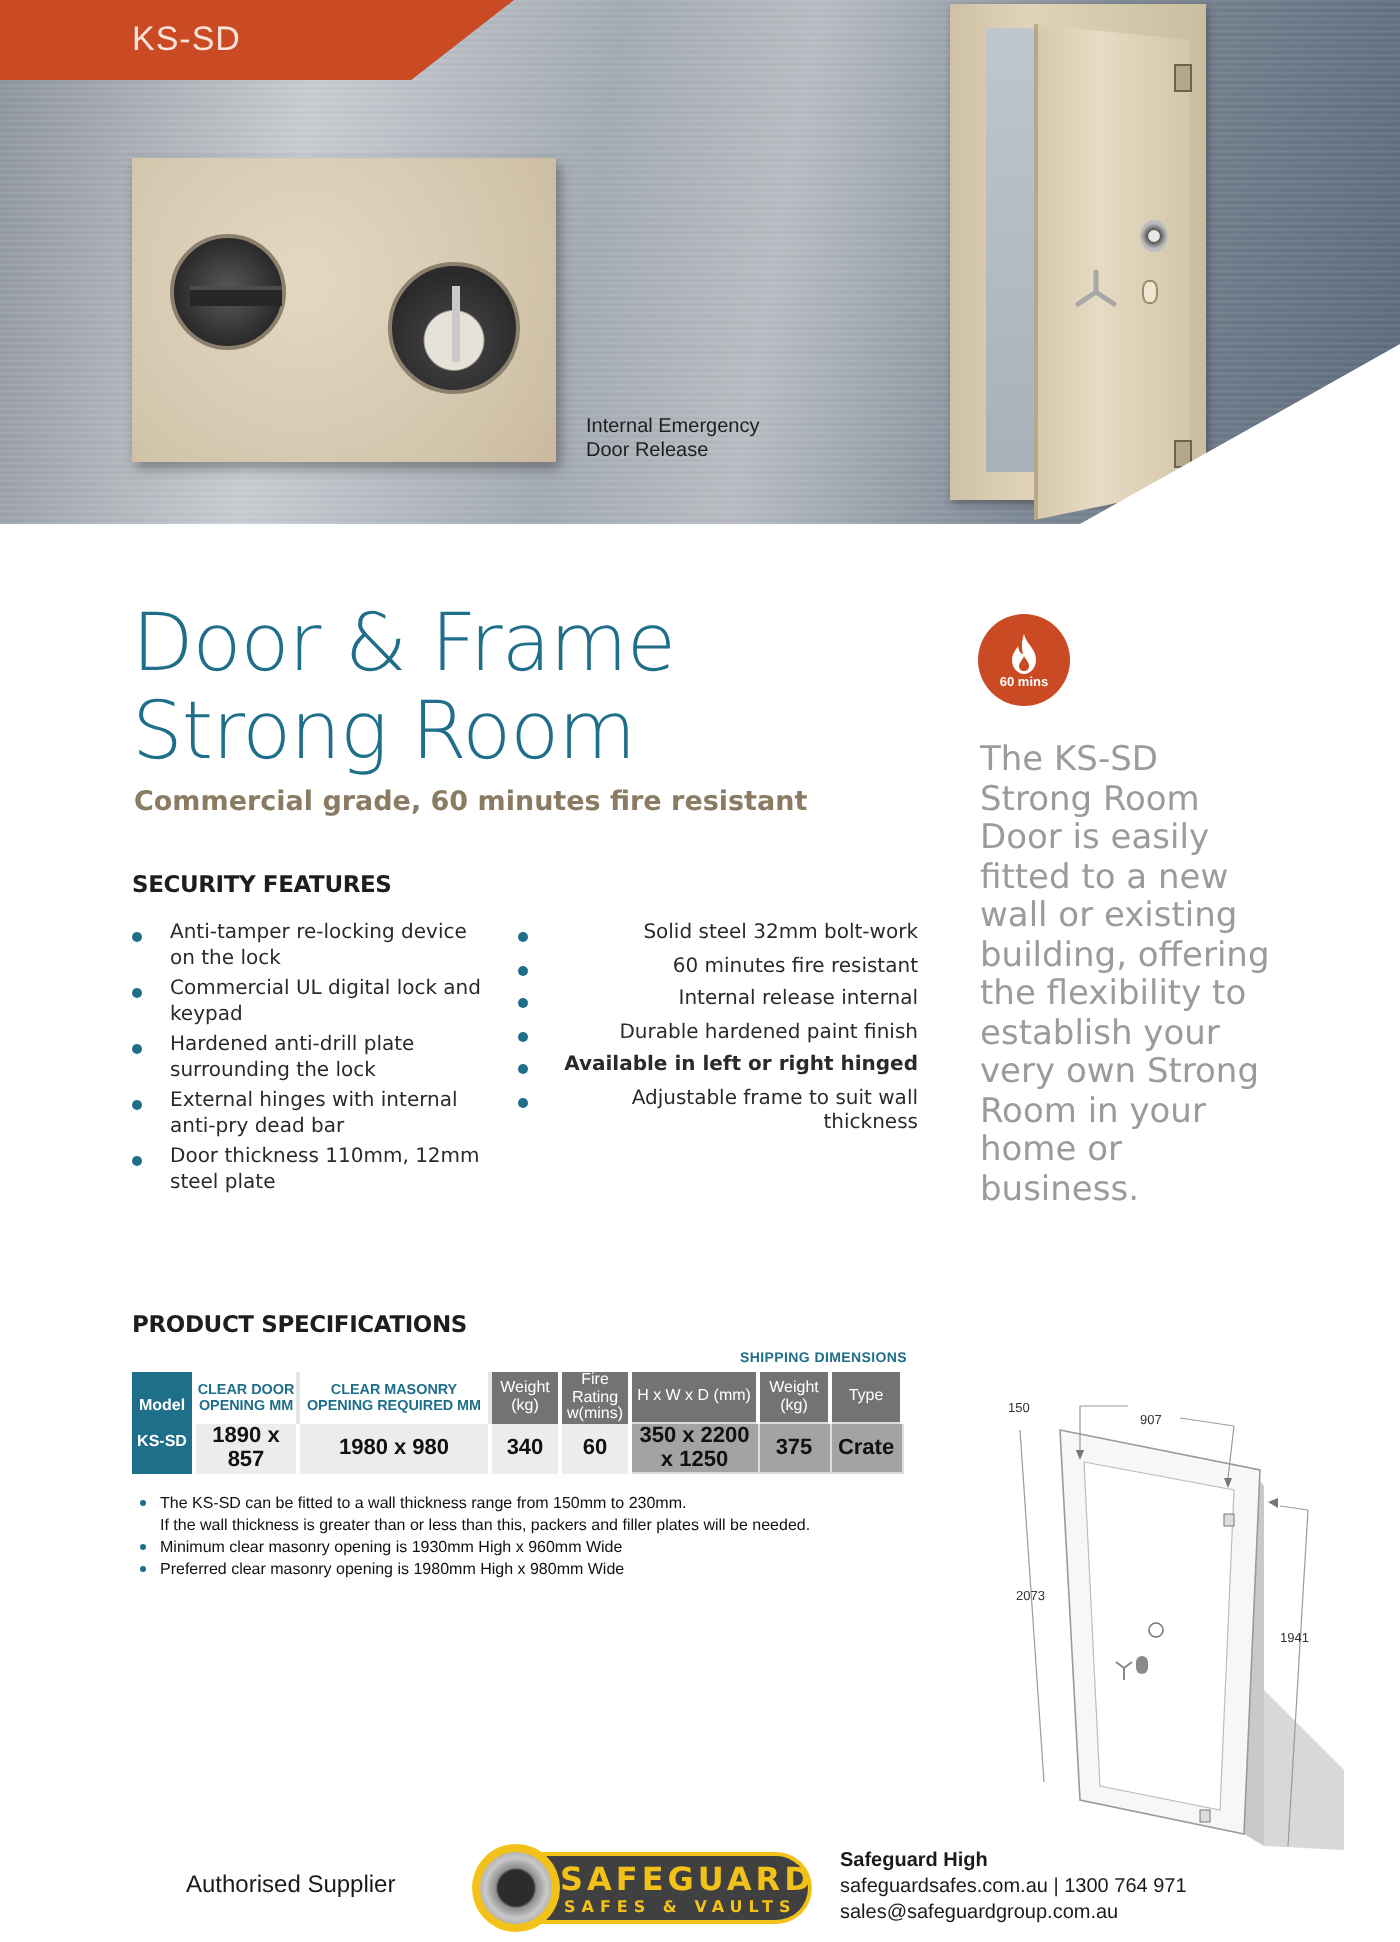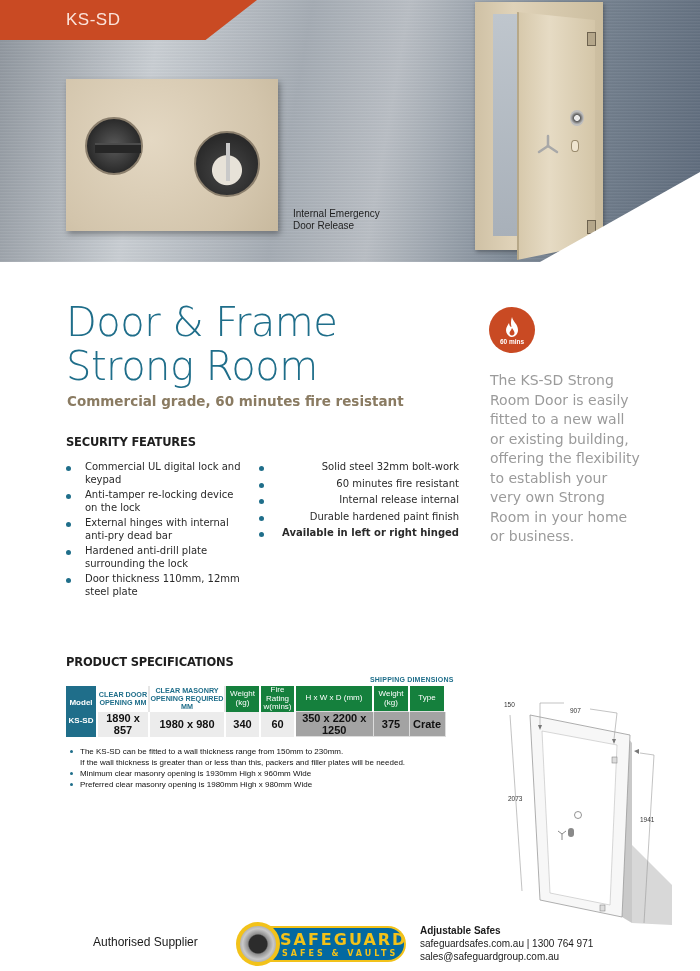--- a/index.html
+++ b/index.html
@@ -80,21 +80,21 @@
   
   .fire-badge {
     position: absolute; left: 489px; top: 307px; width: 46px; height: 46px; border-radius: 50%;
     background: #c94a23; display: flex; flex-direction: column; align-items: center; justify-content: center;
   }
   .fire-badge svg { width: 16px; height: 20px; margin-top: 2px; }
   .fire-badge-label { font-family: "Liberation Sans", sans-serif; font-size: 6.5px; font-weight: bold; color: #fff; margin-top: 1px; }
 
   .blurb {
     position: absolute; left: 490px; top: 371px; width: 150px; font-family: "DejaVu Sans", sans-serif;
-    font-size: 14px; line-height: 19.5px; color: #9b9b9b;
+    font-size: 17px; line-height: 19.5px; color: #9b9b9b;
   }
 
   
   .section-heading {
     position: absolute; font-family: "DejaVu Sans", sans-serif; font-size: 11.5px; color: #1e1e1e; letter-spacing: -0.2px;
   }
   .sec-heading { left: 66px; top: 435px; }
   .feature-list { position: absolute; list-style: none; font-family: "DejaVu Sans", sans-serif; font-size: 10px; line-height: 12.5px; color: #2a2a2a; }
   .feature-list.col1 { left: 66px; top: 461px; width: 180px; }
   .feature-list.col2 { left: 259px; top: 461px; width: 200px; text-align: right; }
@@ -112,40 +112,40 @@
     font-weight: bold; color: #1f6e8a; letter-spacing: 0.2px;
   }
   table.spec {
     position: absolute; left: 66px; top: 686px; border-collapse: collapse;
     font-family: "Liberation Sans", sans-serif;
   }
   table.spec td { text-align: center; vertical-align: middle; }
   .cell-model { background: #1f6e8a; color: #fff; font-weight: bold; font-size: 8px; width: 31px; border-right: 2px solid #fff; }
   .cell-model .m1 { display: block; margin-bottom: 9px; }
   .head-blue { color: #1f6e8a; font-weight: bold; font-size: 7.2px; line-height: 8px; height: 22px; background: #fff; border-right: 2px solid #e5e5e5; }
-  .head-brown { background: #15803d; color: #fff; font-size: 8px; line-height: 8.5px; height: 22px; border-right: 2px solid #fff; }
+  .head-brown { background: #737373; color: #fff; font-size: 8px; line-height: 8.5px; height: 22px; border-right: 2px solid #fff; }
   .val { background: #ececec; font-size: 11px; height: 14px; color: #111; border-right: 2px solid #fff; font-weight: bold; }
   .val.white { background: #a3a3a3; border: 1px solid #ddd; }
 
   .notes { position: absolute; left: 70px; top: 746px; list-style: none; font-family: "Liberation Sans", sans-serif; font-size: 8px; line-height: 11px; color: #111; }
   .notes li { position: relative; padding-left: 10px; }
   .notes li::before { content: ""; position: absolute; left: 0; top: 4px; width: 3px; height: 3px; background: #1f6e8a; border-radius: 50%; }
   .notes li .cont { display: block; }
 
   
   .dim-drawing { position: absolute; left: 492px; top: 695px; width: 180px; height: 230px; }
   .dim-label { position: absolute; font-family: "Liberation Sans", sans-serif; font-size: 6.5px; color: #333; }
 
   
   .auth { position: absolute; left: 93px; top: 935px; font-family: "Liberation Sans", sans-serif; font-size: 12px; font-weight: normal; color: #1a1a1a; }
   .logo { position: absolute; left: 236px; top: 920px; width: 176px; height: 46px; }
   .logo-ring { position: absolute; left: 0; top: 2px; width: 44px; height: 44px; border-radius: 50%; background: #f2c21a; }
   .logo-ring-inner { position: absolute; left: 4px; top: 4px; width: 36px; height: 36px; border-radius: 50%; background: radial-gradient(circle, #2c2c2c 35%, #8e8e8e 40%, #c9c9c9 60%, #7a7a7a 100%); }
   .logo-banner {
-    position: absolute; left: 34px; top: 6px; width: 136px; height: 36px; background: #0369a1; border-radius: 0 18px 18px 0;
+    position: absolute; left: 34px; top: 6px; width: 136px; height: 36px; background: #404040; border-radius: 0 18px 18px 0;
     border: 2px solid #f2c21a; border-left: none;
   }
   .logo-word1 { position: absolute; left: 10px; top: 2px; font-family: "DejaVu Sans", sans-serif; font-weight: bold; font-size: 16px; color: #f2c21a; letter-spacing: 2px; }
   .logo-word2 { position: absolute; left: 12px; top: 21px; font-family: "DejaVu Sans", sans-serif; font-weight: bold; font-size: 8px; color: #f2c21a; letter-spacing: 3px; }
   .contact { position: absolute; left: 420px; top: 924px; font-family: "Liberation Sans", sans-serif; font-size: 10px; line-height: 13px; color: #1a1a1a; }
   .contact .name { font-weight: bold; }
 </style>
 </head>
 <body>
 
@@ -196,49 +196,50 @@
     <path d="M8 0 C9 5 14 7 14 13 C14 17 11 20 8 20 C5 20 2 17 2 13 C2 10 4 8 5 6 C5.5 9 6.5 10 7.5 10 C6.5 6 7 3 8 0 Z" fill="#ffffff"></path>
     <path d="M8 11 C9 13 10.5 14 10.5 16 C10.5 17.6 9.4 18.5 8 18.5 C6.6 18.5 5.5 17.6 5.5 16 C5.5 14.5 7 13.5 8 11 Z" fill="#c94a23"></path>
   </svg>
   <div class="fire-badge-label">60 mins</div>
 </div>
 
 <p class="blurb">The KS-SD Strong Room Door is easily fitted to a new wall or existing building, offering the flexibility to establish your very own Strong Room in your home or business.</p>
 
 <h2 class="section-heading sec-heading">SECURITY FEATURES</h2>
 <ul class="feature-list col1">
+  <li>Anti-tamper re-locking device on the lock</li>
   <li>Commercial UL digital lock and keypad</li>
-  <li>Anti-tamper re-locking device on the lock</li>
+  <li>Hardened anti-drill plate surrounding the lock</li>
   <li>External hinges with internal anti-pry dead bar</li>
-  <li>Hardened anti-drill plate surrounding the lock</li>
   <li>Door thickness 110mm, 12mm steel plate</li>
 </ul>
 <ul class="feature-list col2">
   <li>Solid steel 32mm bolt-work</li>
   <li>60 minutes fire resistant</li>
   <li>Internal release internal</li>
   <li>Durable hardened paint finish</li>
   <li class="bold">Available in left or right hinged</li>
+  <li>Adjustable frame to suit wall thickness</li>
 </ul>
 
 <h2 class="section-heading spec-heading">PRODUCT SPECIFICATIONS</h2>
 <div class="shipping-label">SHIPPING DIMENSIONS</div>
 
 <table class="spec">
   <tbody>
       <tr>
     <td class="cell-model" rowspan="2">
       <span class="m1">Model</span>
       <span>KS-SD</span>
     </td>
     <td class="head-blue" style="width:52px">CLEAR DOOR OPENING MM</td>
-    <td class="head-blue" style="width:76px">CLEAR MASONRY OPENING REQUIRED MM</td>
+    <td class="head-blue" style="width:96px">CLEAR MASONRY OPENING REQUIRED MM</td>
     <td class="head-brown" style="width:35px">Weight (kg)</td>
     <td class="head-brown" style="width:35px">Fire Rating w(mins)</td>
-    <td class="head-brown" style="width:78px">H x W x D (mm)</td>
+    <td class="head-brown" style="width:64px">H x W x D (mm)</td>
     <td class="head-brown" style="width:36px">Weight (kg)</td>
     <td class="head-brown" style="width:36px">Type</td>
   </tr>
   <tr>
     <td class="val">1890 x 857</td>
     <td class="val">1980 x 980</td>
     <td class="val">340</td>
     <td class="val">60</td>
     <td class="val white">350 x 2200 x 1250</td>
     <td class="val white">375</td>
@@ -290,16 +291,16 @@
 <div class="logo">
   <div class="logo-banner">
     <div class="logo-word1">SAFEGUARD</div>
     <div class="logo-word2">SAFES &amp; VAULTS</div>
   </div>
   <div class="logo-ring">
     <div class="logo-ring-inner"></div>
   </div>
 </div>
 <div class="contact">
-  <div class="name">Adjustable Safes</div>
+  <div class="name">Safeguard High</div>
   <div>safeguardsafes.com.au | 1300 764 971</div>
   <div>sales@safeguardgroup.com.au</div>
 </div>
 
 </body></html>

